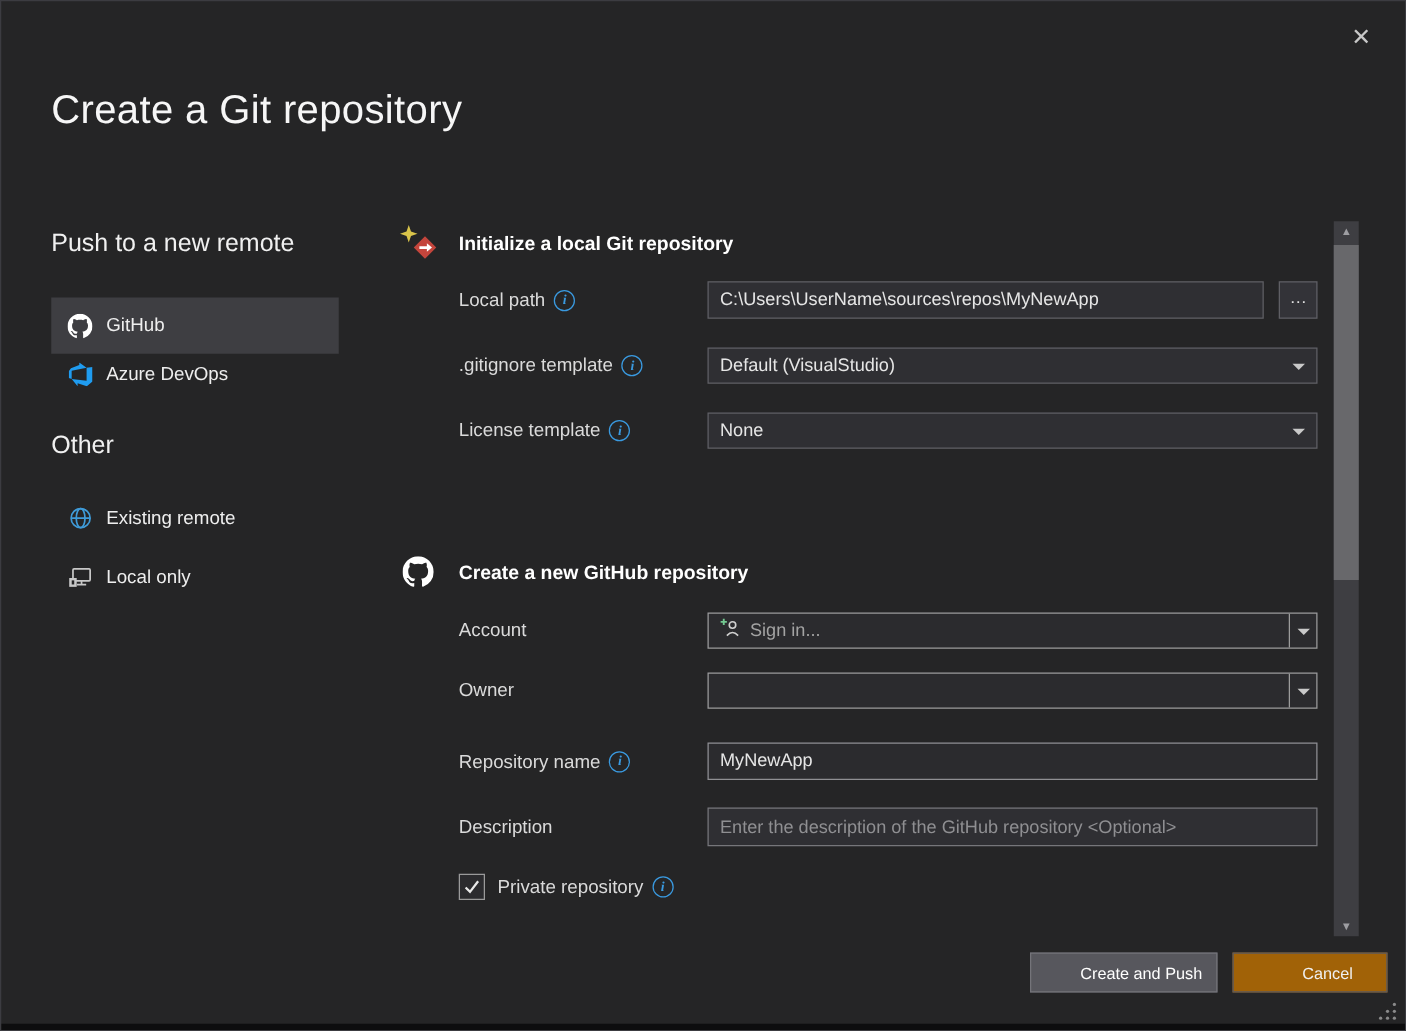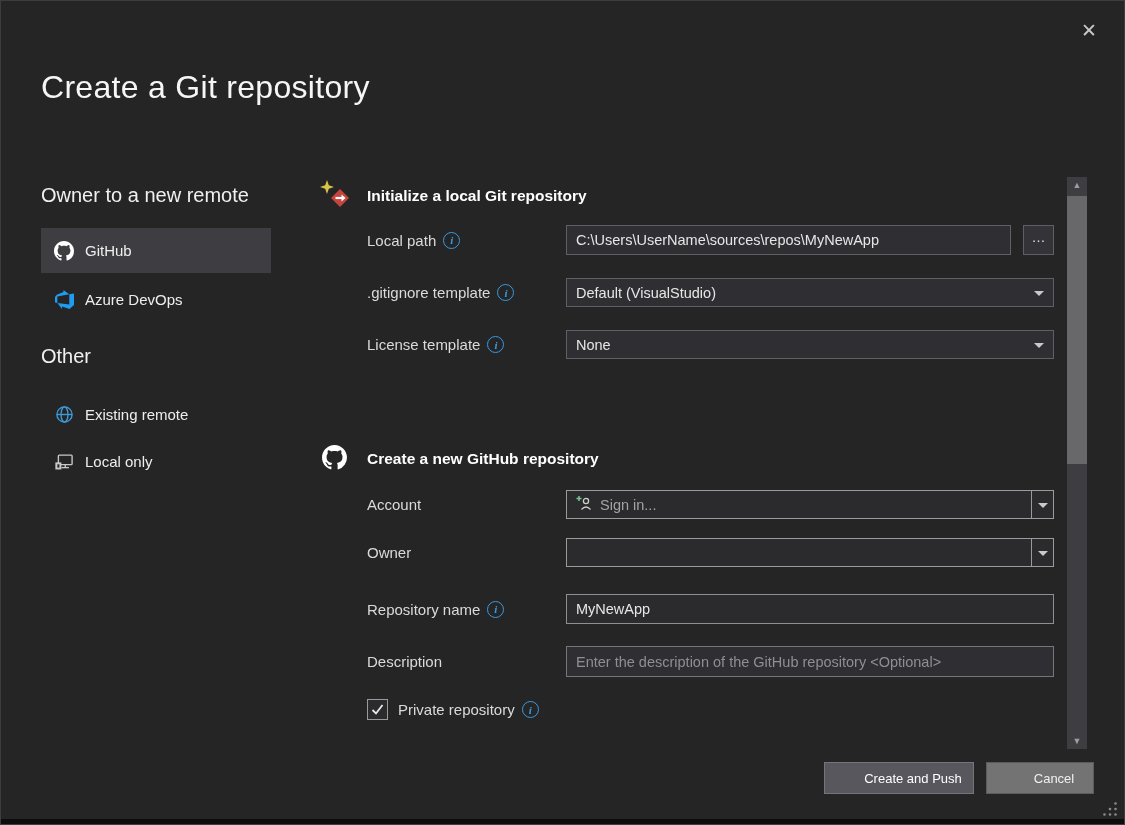--- a/index.html
+++ b/index.html
@@ -101,38 +101,38 @@
   .sb-arrow.up { top:0; } .sb-arrow.up::after{ content:"▲"; }
   .sb-arrow.down { bottom:0; } .sb-arrow.down::after{ content:"▼"; }
   .sb-thumb { position:absolute; left:0; top:19px; width:20px; height:268px; background:#68686b; cursor:pointer; }
 
   
   .btn {
     position:absolute; top:761px; height:32px; font-size:13px; font-family:inherit;
     cursor:pointer; display:flex; align-items:center; justify-content:center;padding-left:28px;
   }
   .btn.primary { left:823px; width:150px; background:#57575d; border:1px solid #74747a; color:#ffffff; }
-  .btn.secondary { left:985px; width:108px; background:#737373; border:1px solid #5a5a60; color:#f0f0f0; }
+  .btn.secondary { left:985px; width:124px; background:#a16207; border:1px solid #5a5a60; color:#f0f0f0; }
 
   .resize-grip { position:absolute; right:6px; bottom:7px; width:16px; height:16px; cursor:nwse-resize; }
 </style>
 </head>
 <body>
 
 <div class="dialog">
 
   <button class="close-btn">
     <span>✕</span>
   </button>
 
   <div class="dialog-title">Create a Git repository</div>
 
-  <div class="side-heading push">Owner to a new remote</div>
-
-  <div class="side-item selected" style="top:227px;">
+  <div class="side-heading push">Push to a new remote</div>
+
+  <div class="side-item selected" style="top:237px;">
     <span class="ic">
       <svg width="20" height="20" viewBox="0 0 16 16">
           <path fill="#ffffff" d="M8 0C3.58 0 0 3.58 0 8c0 3.54 2.29 6.53 5.47 7.59.4.07.55-.17.55-.38 0-.19-.01-.82-.01-1.49-2.01.37-2.53-.49-2.69-.94-.09-.23-.48-.94-.82-1.13-.28-.15-.68-.52-.01-.53.63-.01 1.08.58 1.23.82.72 1.21 1.87.87 2.33.66.07-.52.28-.87.51-1.07-1.78-.2-3.64-.89-3.64-3.95 0-.87.31-1.59.82-2.15-.08-.2-.36-1.02.08-2.12 0 0 .67-.21 2.2.82.64-.18 1.32-.27 2-.27.68 0 1.36.09 2 .27 1.53-1.04 2.2-.82 2.2-.82.44 1.1.16 1.92.08 2.12.51.56.82 1.27.82 2.15 0 3.07-1.87 3.75-3.65 3.95.29.25.54.73.54 1.48 0 1.07-.01 1.93-.01 2.2 0 .21.15.46.55.38A8.012 8.012 0 0 0 16 8c0-4.42-3.58-8-8-8z"></path>
         </svg>
     </span>
     <span>GitHub</span>
   </div>
 
   <div class="side-item" style="top:276px;">
     <span class="ic">

